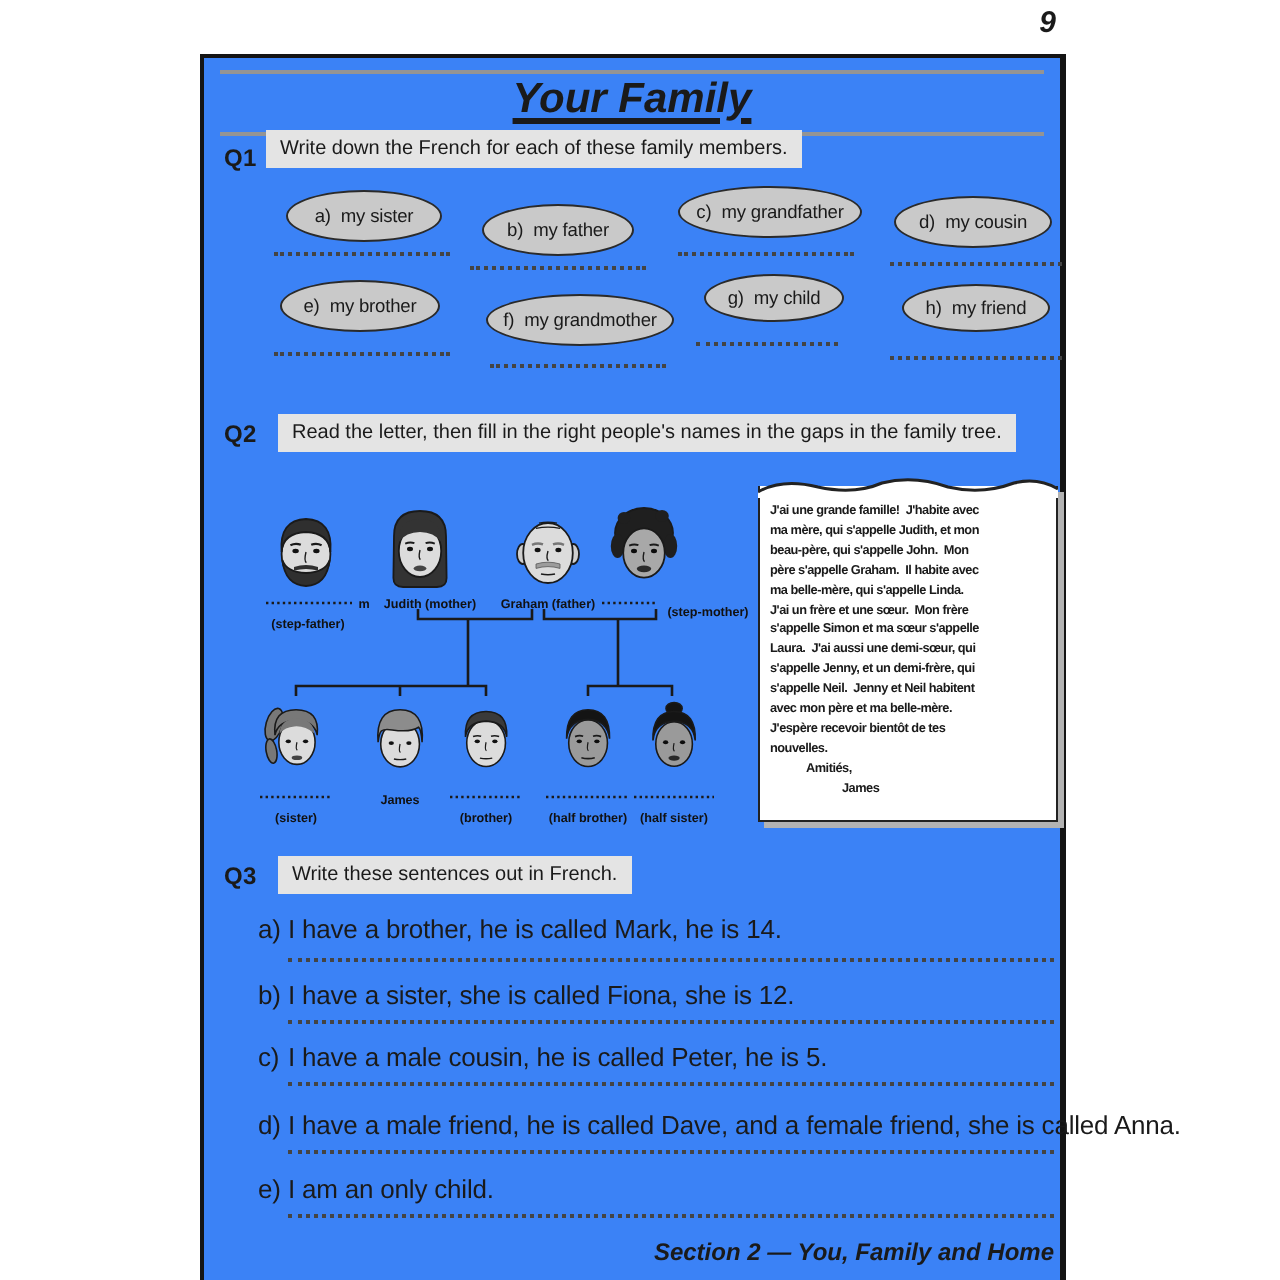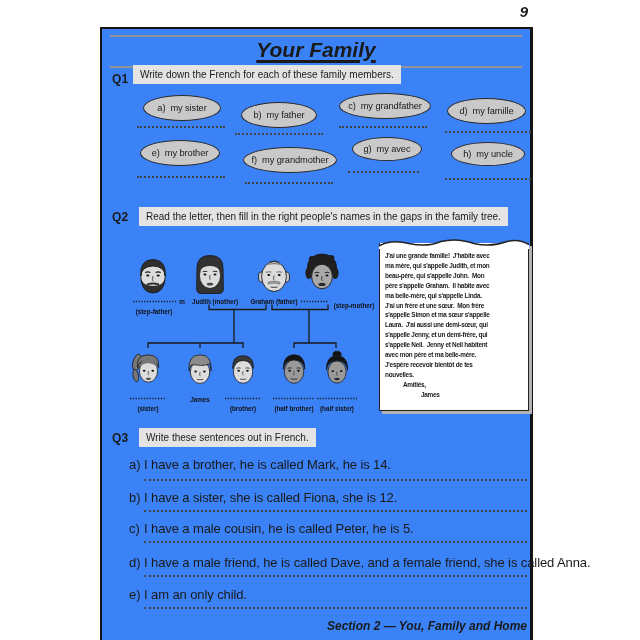--- a/index.html
+++ b/index.html
@@ -54,37 +54,37 @@
     <div class="oval" style="left:139px;top:73px;width:76px;height:26px;">
       <span class="k">b)</span>
       <span>my father</span>
     </div>
     <div class="oval" style="left:237px;top:64px;width:92px;height:26px;">
       <span class="k">c)</span>
       <span>my grandfather</span>
     </div>
     <div class="oval" style="left:345px;top:69px;width:79px;height:26px;">
       <span class="k">d)</span>
-      <span>my famille</span>
+      <span>my cousin</span>
     </div>
     <div class="oval" style="left:38px;top:111px;width:80px;height:26px;">
       <span class="k">e)</span>
       <span>my brother</span>
     </div>
     <div class="oval" style="left:141px;top:118px;width:94px;height:26px;">
       <span class="k">f)</span>
       <span>my grandmother</span>
     </div>
     <div class="oval" style="left:250px;top:108px;width:70px;height:24px;">
       <span class="k">g)</span>
-      <span>my avec</span>
+      <span>my child</span>
     </div>
     <div class="oval" style="left:349px;top:113px;width:74px;height:24px;">
       <span class="k">h)</span>
-      <span>my uncle</span>
+      <span>my friend</span>
     </div>
 
     <div class="dotline" style="left:35px;top:97px;width:88px;"></div>
     <div class="dotline" style="left:133px;top:104px;width:88px;"></div>
     <div class="dotline" style="left:237px;top:97px;width:88px;"></div>
     <div class="dotline" style="left:343px;top:102px;width:86px;"></div>
     <div class="dotline" style="left:35px;top:147px;width:88px;"></div>
     <div class="dotline" style="left:143px;top:153px;width:88px;"></div>
     <div class="dotline" style="left:246px;top:142px;width:71px;"></div>
     <div class="dotline" style="left:343px;top:149px;width:86px;"></div>

